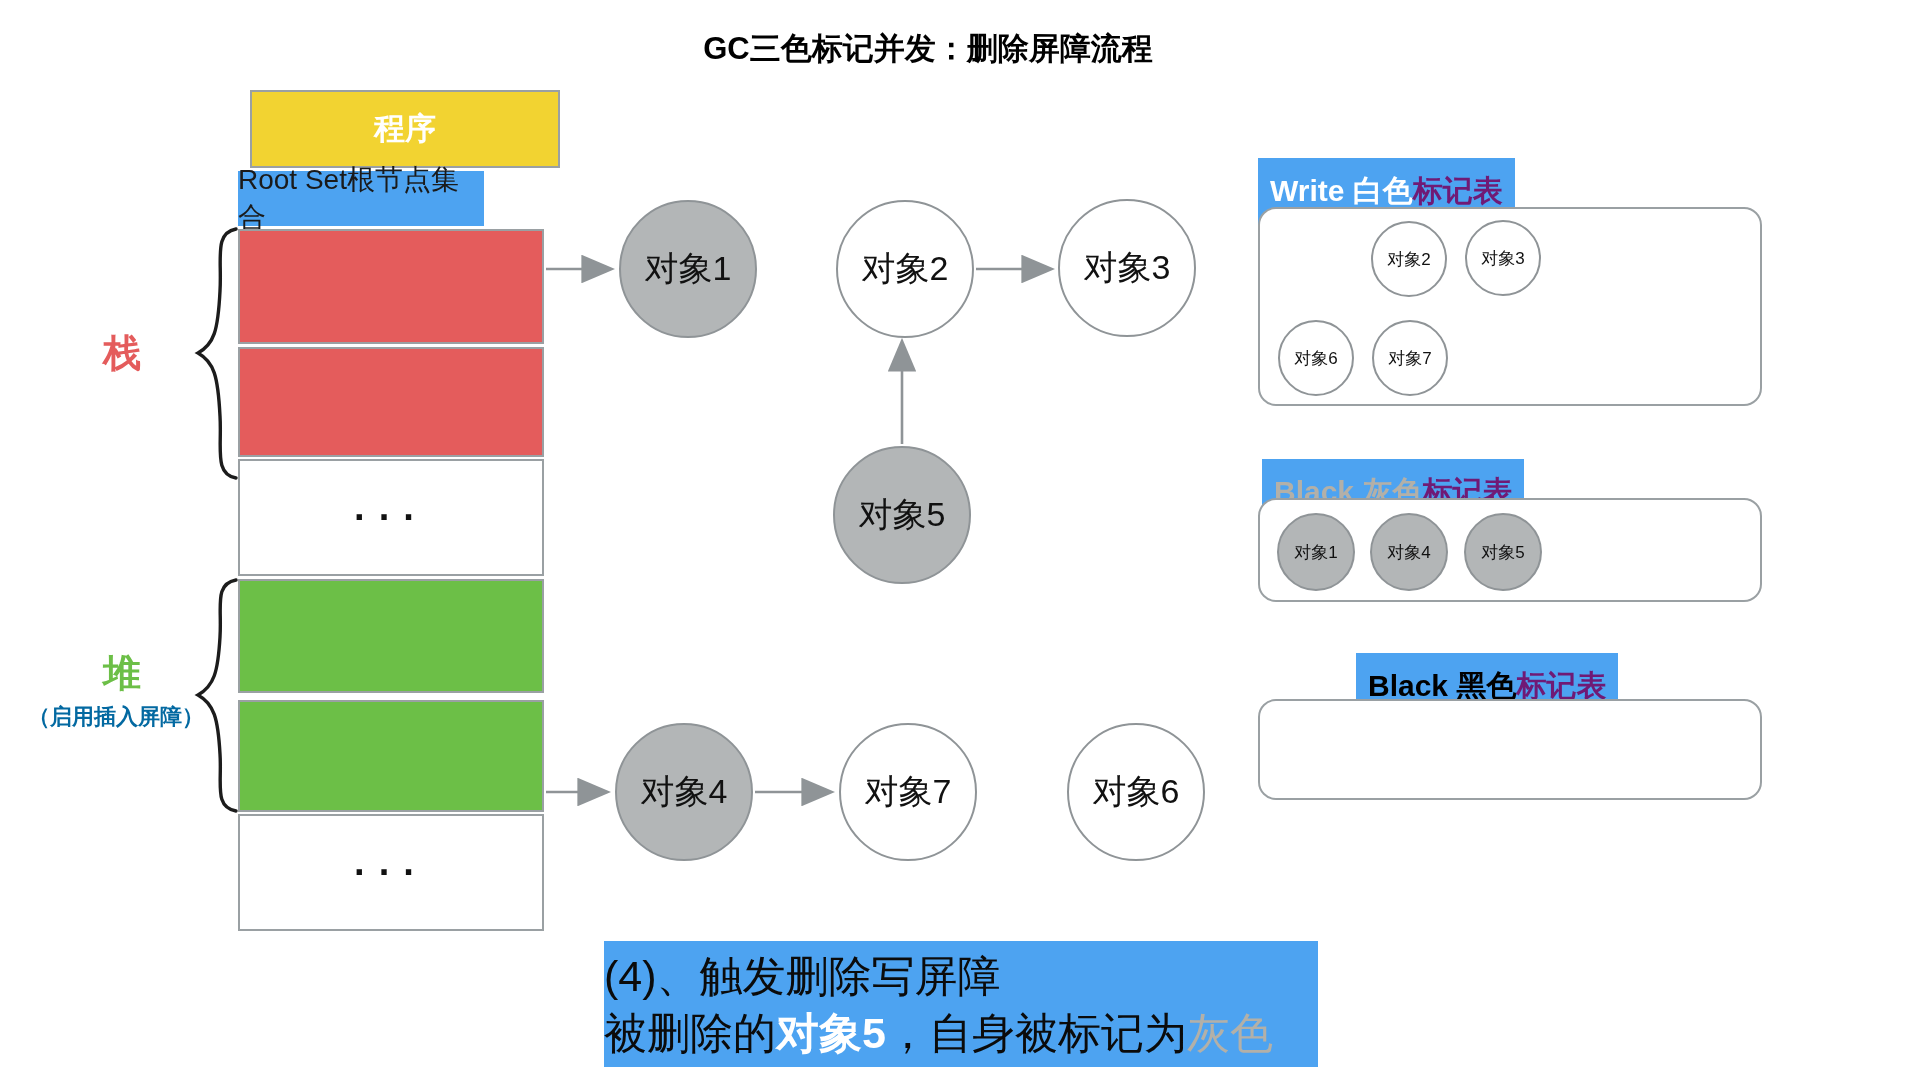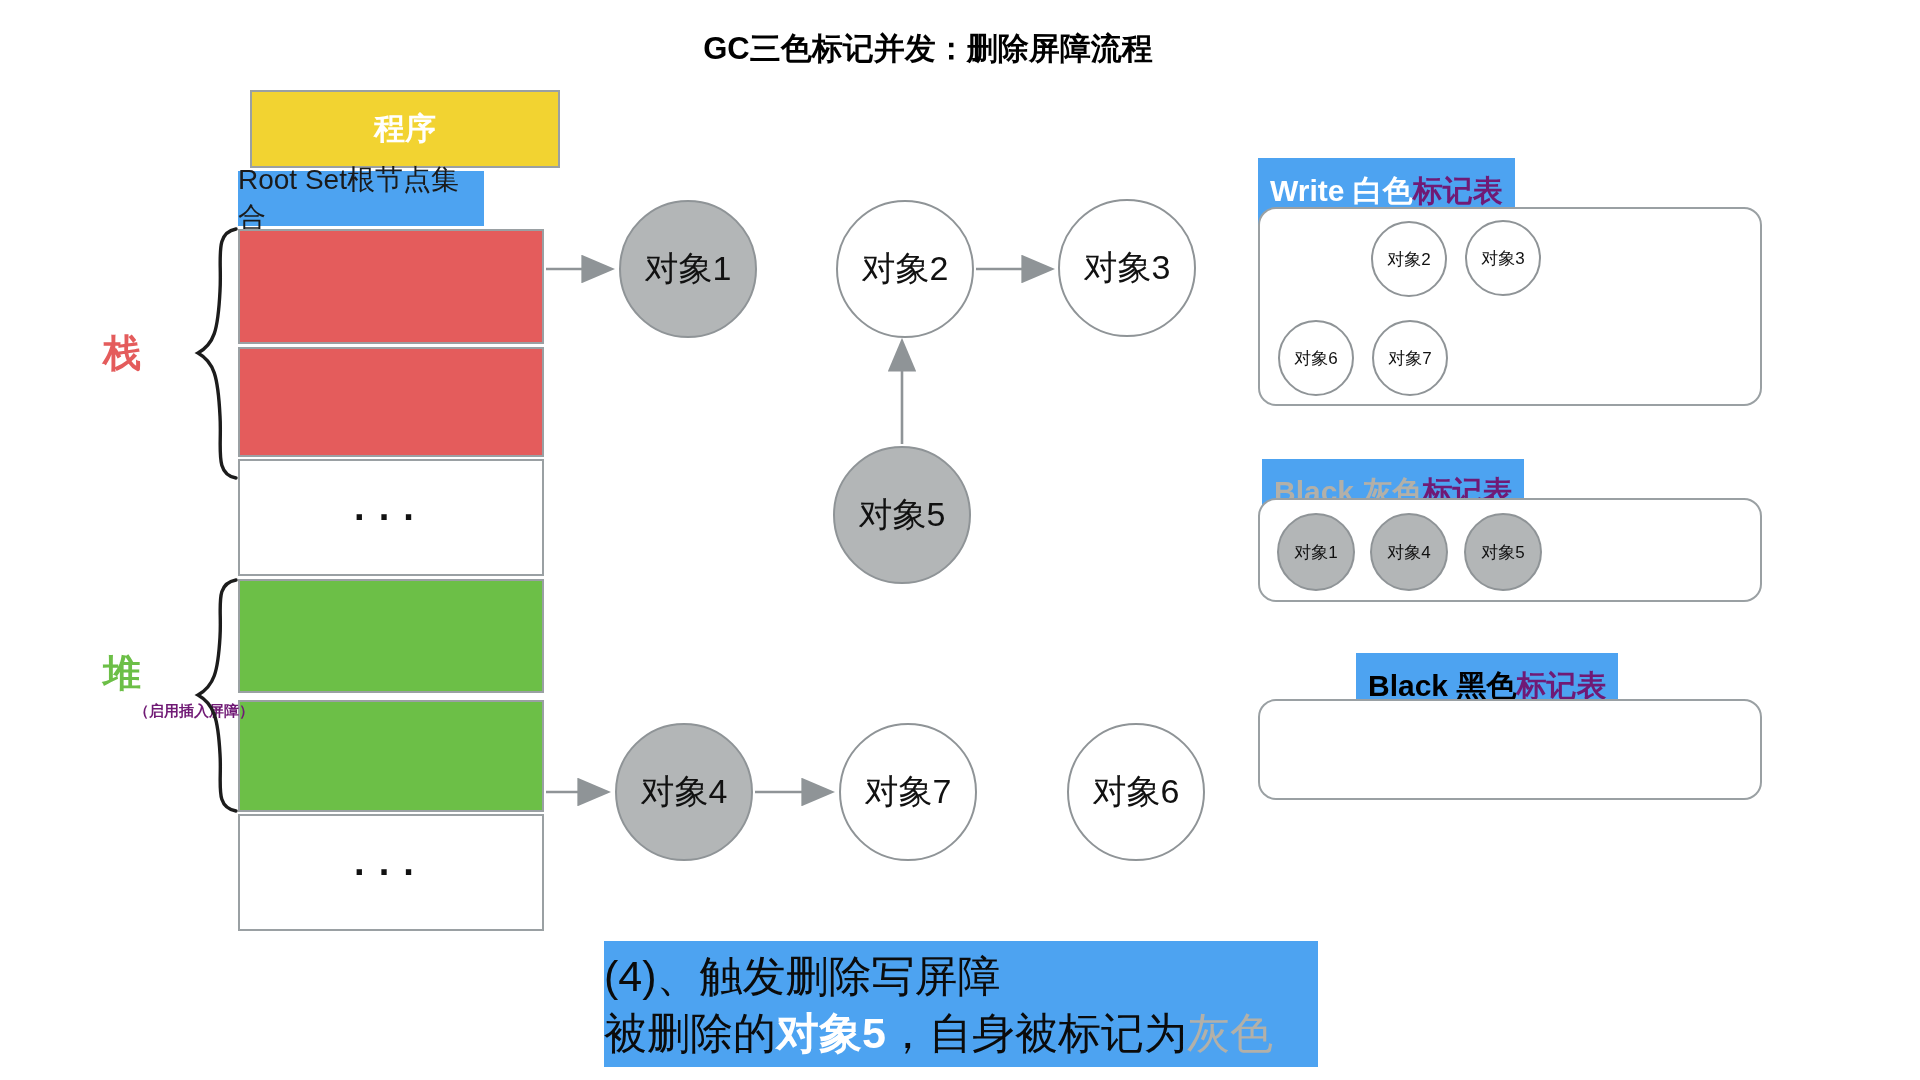--- a/index.html
+++ b/index.html
@@ -22,22 +22,22 @@
   .mem-red1    { left:238px; top:229px; width:306px; height:115px; background:#e45c5c; }
   .mem-red2    { left:238px; top:347px; width:306px; height:110px; background:#e45c5c; }
   .mem-white1  { left:238px; top:459px; width:306px; height:117px; background:#fff; }
   .mem-green1  { left:238px; top:579px; width:306px; height:114px; background:#6cbf47; }
   .mem-green2  { left:238px; top:700px; width:306px; height:112px; background:#6cbf47; }
   .mem-white2  { left:238px; top:814px; width:306px; height:117px; background:#fff; }
   .mem-ellipsis { display:flex; align-items:center; justify-content:center;
                   font-size:38px; font-weight:bold; letter-spacing:12px; color:#111; }
   .stack-label { position:absolute; left:103px; top:328px; font-size:38px; font-weight:bold; color:#e45c5c; }
   .heap-label  { position:absolute; left:103px; top:648px; font-size:38px; font-weight:bold; color:#6cbf47; }
-  .heap-note   { position:absolute; left:28px;  top:702px; width:226px; text-align:right;
-                 font-size:15px; font-weight:bold; color:#701a75; }
+  .heap-note   { position:absolute; left:28px;  top:702px; width:226px; text-align:left;
+                 font-size:22px; font-weight:bold; color:#0369a1; }
   
   .node { position:absolute; width:138px; height:138px; border-radius:50%;
           border:2px solid #8f9497; background:#fff; box-sizing:border-box;
           display:flex; align-items:center; justify-content:center;
           font-size:34px; color:#111; }
   .node.grey { background:#b3b6b7; }
   
   .panel-head { position:absolute; height:35px; background:#4da3f1;
                 display:inline-flex; align-items:center; padding:16px 12px;
                 font-size:30px; white-space:nowrap; }

